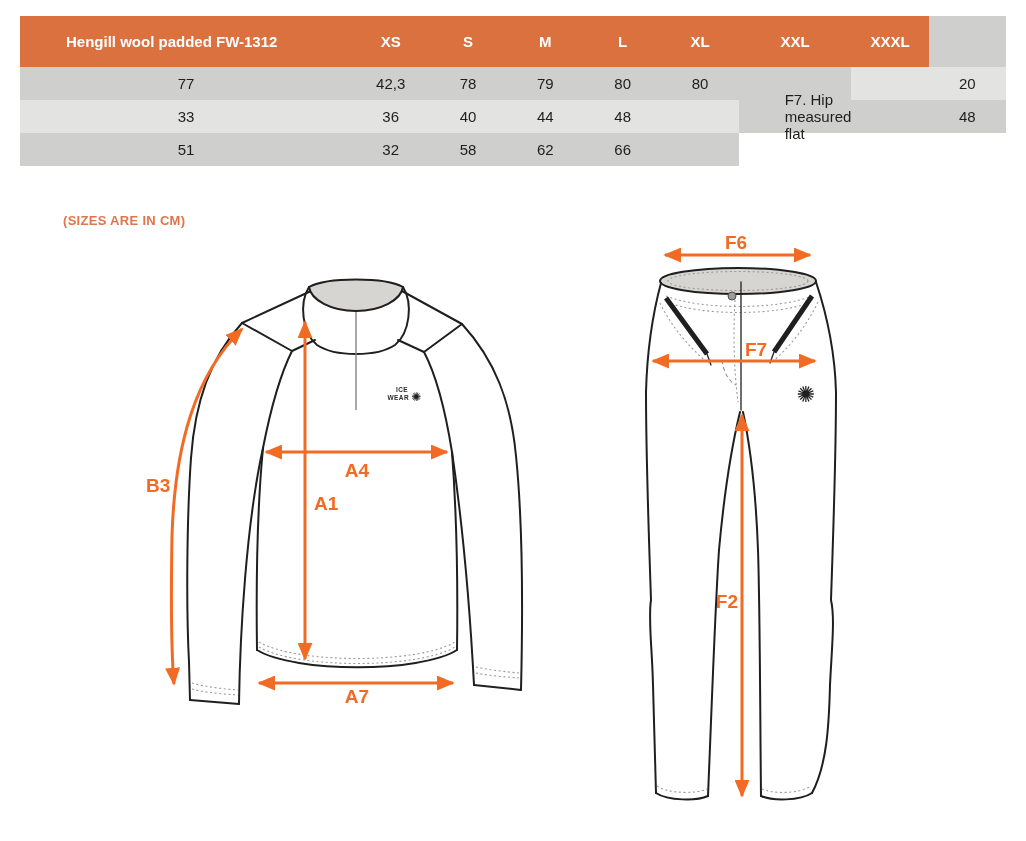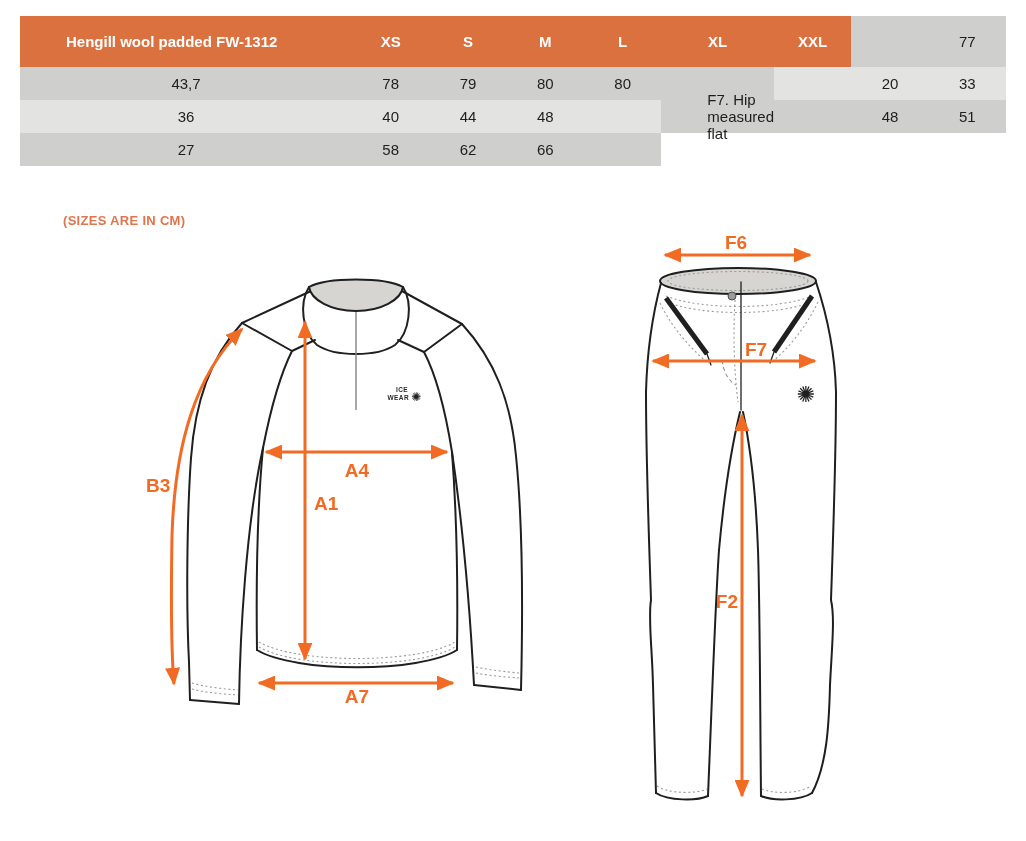--- a/index.html
+++ b/index.html
@@ -54,44 +54,45 @@
 <div class="page">
 
   <div class="size-table">
     <div class="cell head label">Hengill wool padded FW-1312</div>
     <div class="cell head">XS</div>
     <div class="cell head">S</div>
     <div class="cell head">M</div>
     <div class="cell head">L</div>
     <div class="cell head">XL</div>
     <div class="cell head">XXL</div>
+    <div class="cell head">XXXL</div>
 
     <div class="cell r-dark"></div>
     <div class="cell r-dark">77</div>
-    <div class="cell r-dark">43,7</div>
+    <div class="cell r-dark">42,3</div>
     <div class="cell r-dark">78</div>
     <div class="cell r-dark">79</div>
     <div class="cell r-dark">80</div>
     <div class="cell r-dark">80</div>
     <div class="cell r-dark"></div>
 
     <div class="cell r-light"></div>
     <div class="cell r-light">20</div>
     <div class="cell r-light">33</div>
     <div class="cell r-light">36</div>
     <div class="cell r-light">40</div>
     <div class="cell r-light">44</div>
     <div class="cell r-light">48</div>
     <div class="cell r-light"></div>
 
     <div class="cell r-dark label">F7. Hip measured flat</div>
     <div class="cell r-dark"></div>
     <div class="cell r-dark">48</div>
     <div class="cell r-dark">51</div>
-    <div class="cell r-dark">27</div>
+    <div class="cell r-dark">32</div>
     <div class="cell r-dark">58</div>
     <div class="cell r-dark">62</div>
     <div class="cell r-dark">66</div>
     <div class="cell r-dark"></div>
   </div>
 
   <div class="note">(SIZES ARE IN CM)</div>
 
   <svg class="diagram" viewBox="0 0 1026 841">
     <defs>

